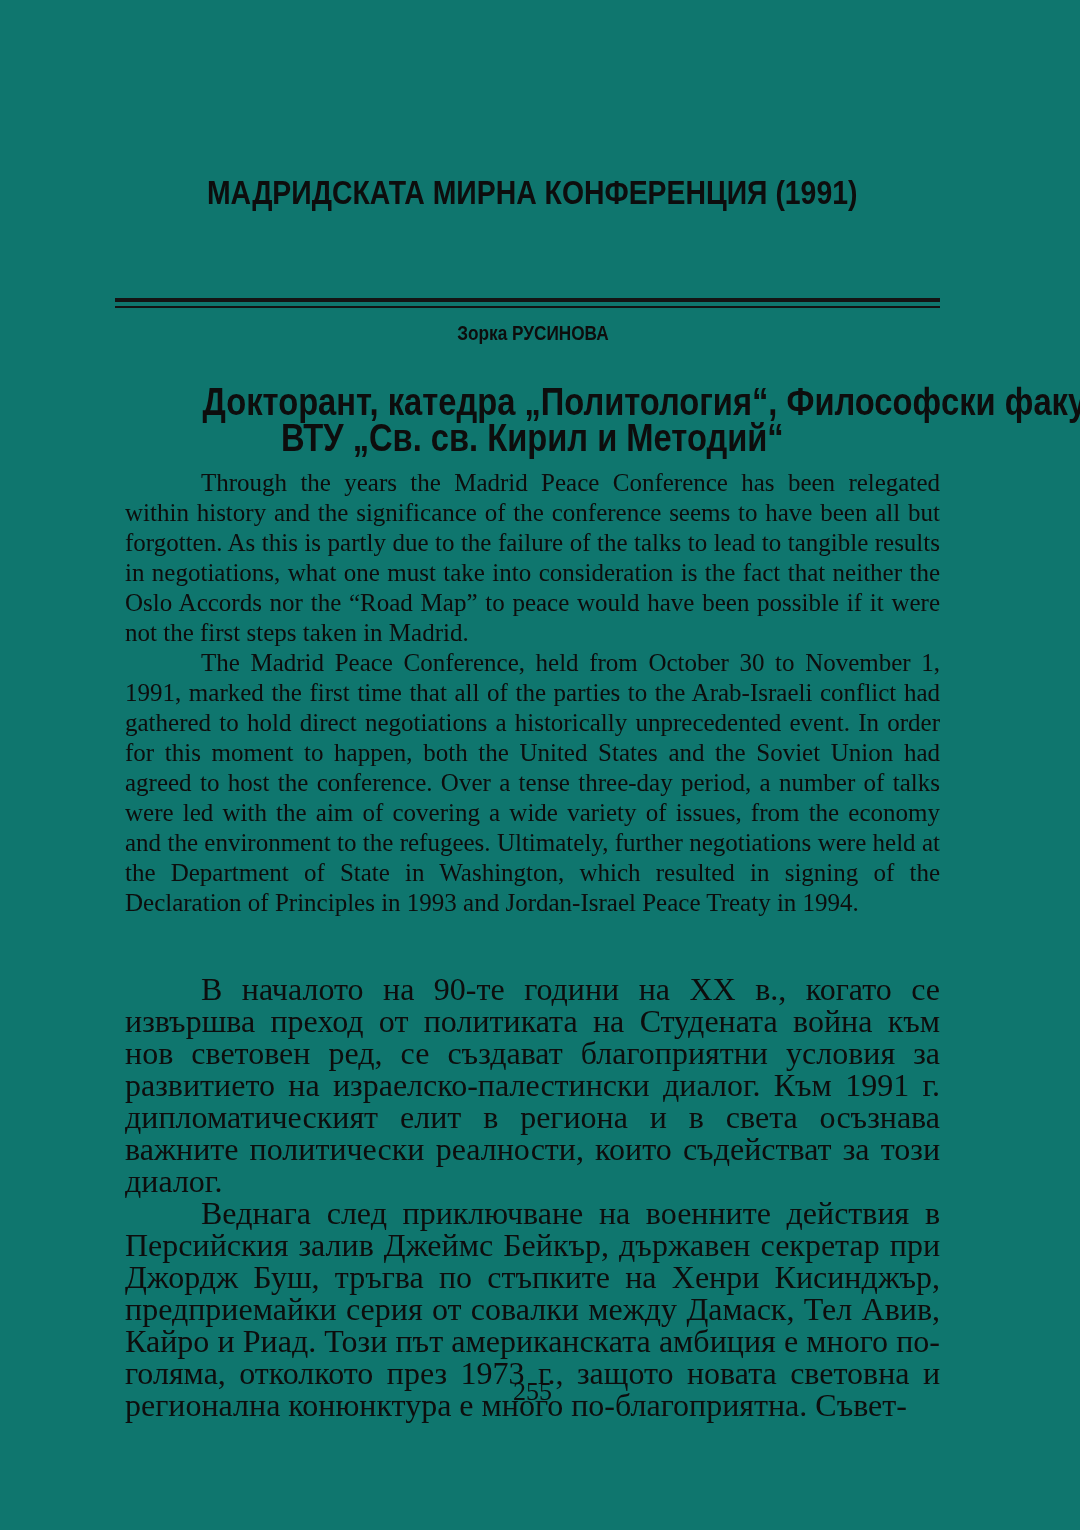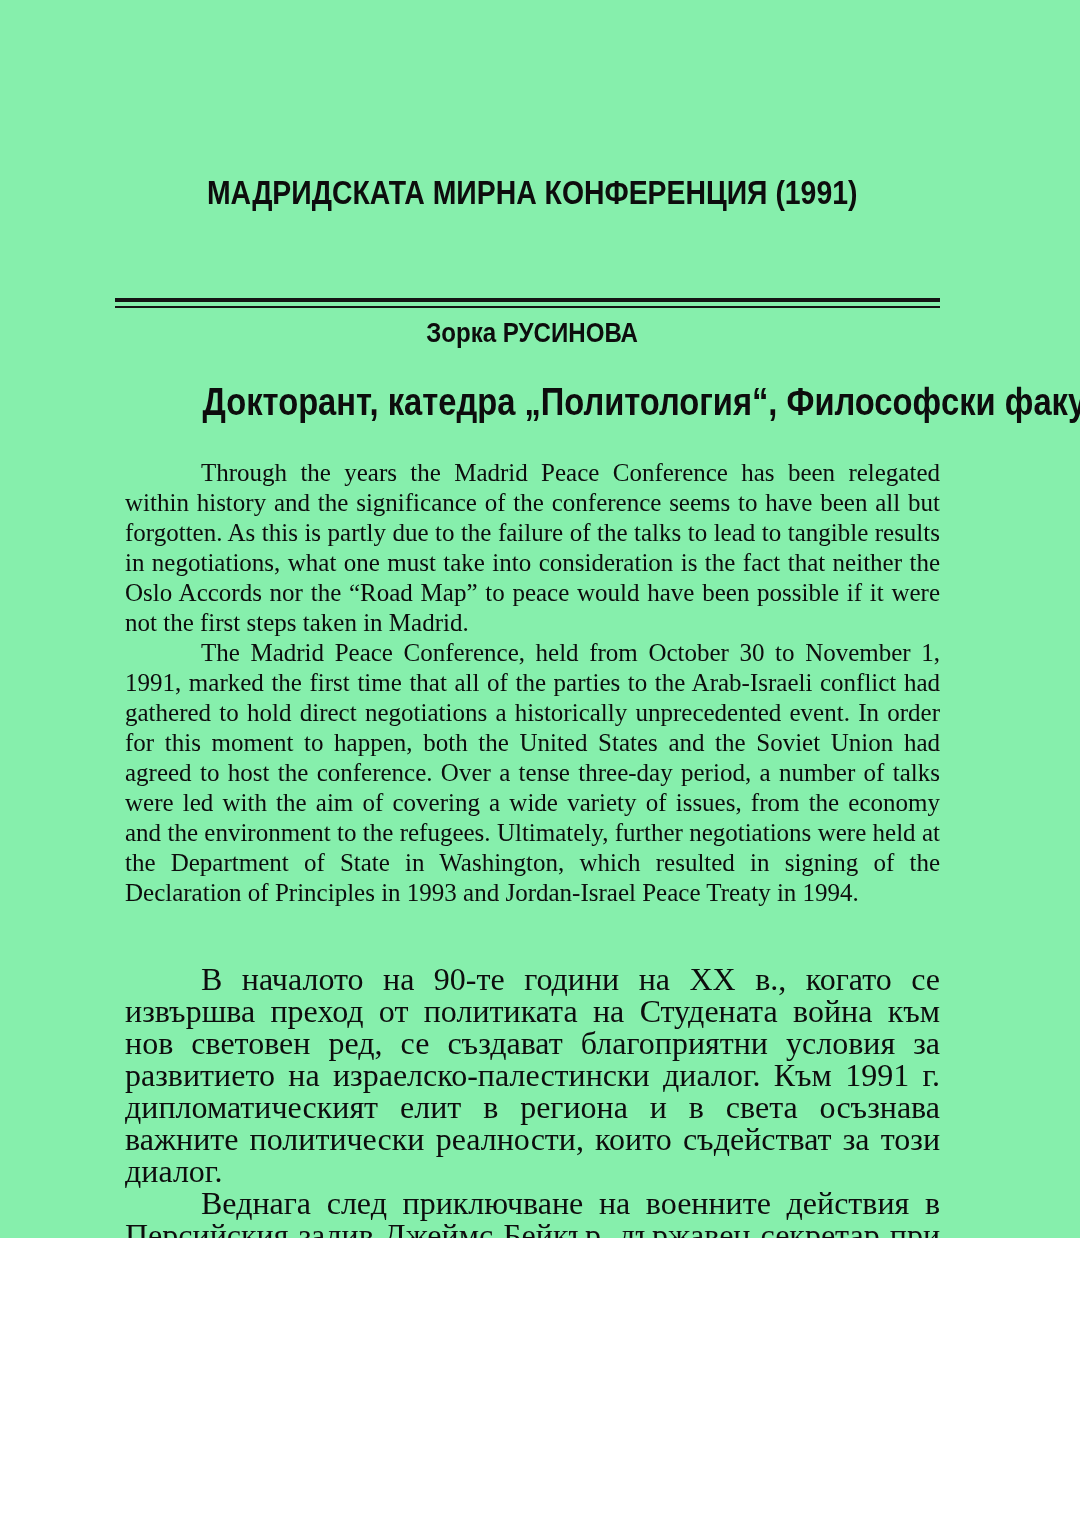--- a/index.html
+++ b/index.html
@@ -3,22 +3,22 @@
 <meta charset="utf-8">
 <style>
   html, body {
     margin: 0;
     padding: 0;
     background: #ffffff;
   }
   .page {
     position: relative;
     width: 1080px;
-    height: 1238px;
-    background: #86efac;
+    height: 1530px;
+    background: #0f766e;
     overflow: hidden;
     font-family: "Liberation Serif", serif;
     color: #0d0d0d;
   }
   .content {
     position: absolute;
     left: 125px;
     top: 0;
     width: 815px;
   }
@@ -42,32 +42,32 @@
   }
   .rule {
     margin-top: 88px;
     margin-left: -10px;
     height: 4px;
     border-top: 4px solid #141414;
     border-bottom: 2px solid #141414;
   }
   .author {
     margin-top: 10px;
-    font-size: 28px;
+    font-size: 20px;
     line-height: 30px;
   }
   .affiliation {
     margin-top: 36px;
     font-size: 38px;
     line-height: 36px;
   }
   .affiliation .aff-line { text-align: center; }
   
   .abstract {
-    margin-top: 38px;
+    margin-top: 12px;
   }
   .para {
     margin: 0;
     text-align: justify;
     text-indent: 76px;
   }
   .para.en {
     font-size: 25px;
     line-height: 30px;
   }
@@ -102,20 +102,23 @@
     <div class="rule"></div>
 
     <div class="heading author">
       <span class="condense">Зорка РУСИНОВА</span>
     </div>
 
     <div class="heading affiliation">
       <div class="aff-line">
         <span class="condense">Докторант, катедра „Политология“, Философски факултет</span>
       </div>
+      <div class="aff-line">
+        <span class="condense">ВТУ „Св. св. Кирил и Методий“</span>
+      </div>
     </div>
 
     <div class="abstract">
       <p class="para en">Through the years the Madrid Peace Conference has been relegated within history and the significance of the conference seems to have been all but forgotten. As this is partly due to the failure of the talks to lead to tangible results in negotiations, what one must take into consideration is the fact that neither the Oslo Accords nor the “Road Map” to peace would have been possible if it were not the first steps taken in Madrid.</p>
       <p class="para en">The Madrid Peace Conference, held from October 30 to November 1, 1991, marked the first time that all of the parties to the Arab-Israeli conflict had gathered to hold direct negotiations a historically unprecedented event. In order for this moment to happen, both the United States and the Soviet Union had agreed to host the conference. Over a tense three-day period, a number of talks were led with the aim of covering a wide variety of issues, from the economy and the environment to the refugees. Ultimately, further negotiations were held at the Department of State in Washington, which resulted in signing of the Declaration of Principles in 1993 and Jordan-Israel Peace Treaty in 1994.</p>
     </div>
 
     <div class="body-bg">
       <p class="para bg">В началото на 90-те години на ХХ в., когато се извършва преход от политиката на Студената война към нов световен ред, се създават благоприятни условия за развитието на израелско-палестински диалог. Към 1991 г. дипломатическият елит в региона и в света осъзнава важните политически реалности, които съдействат за този диалог.</p>
       <p class="para bg">Веднага след приключване на военните действия в Персийския залив Джеймс Бейкър, държавен секретар при Джордж Буш, тръгва по стъпките на Хенри Кисинджър, предприемайки серия от совалки между Дамаск, Тел Авив, Кайро и Риад. Този път американската амбиция е много по-голяма, отколкото през 1973 г., защото новата световна и регионална конюнктура е много по-благоприятна. Съвет-</p>

